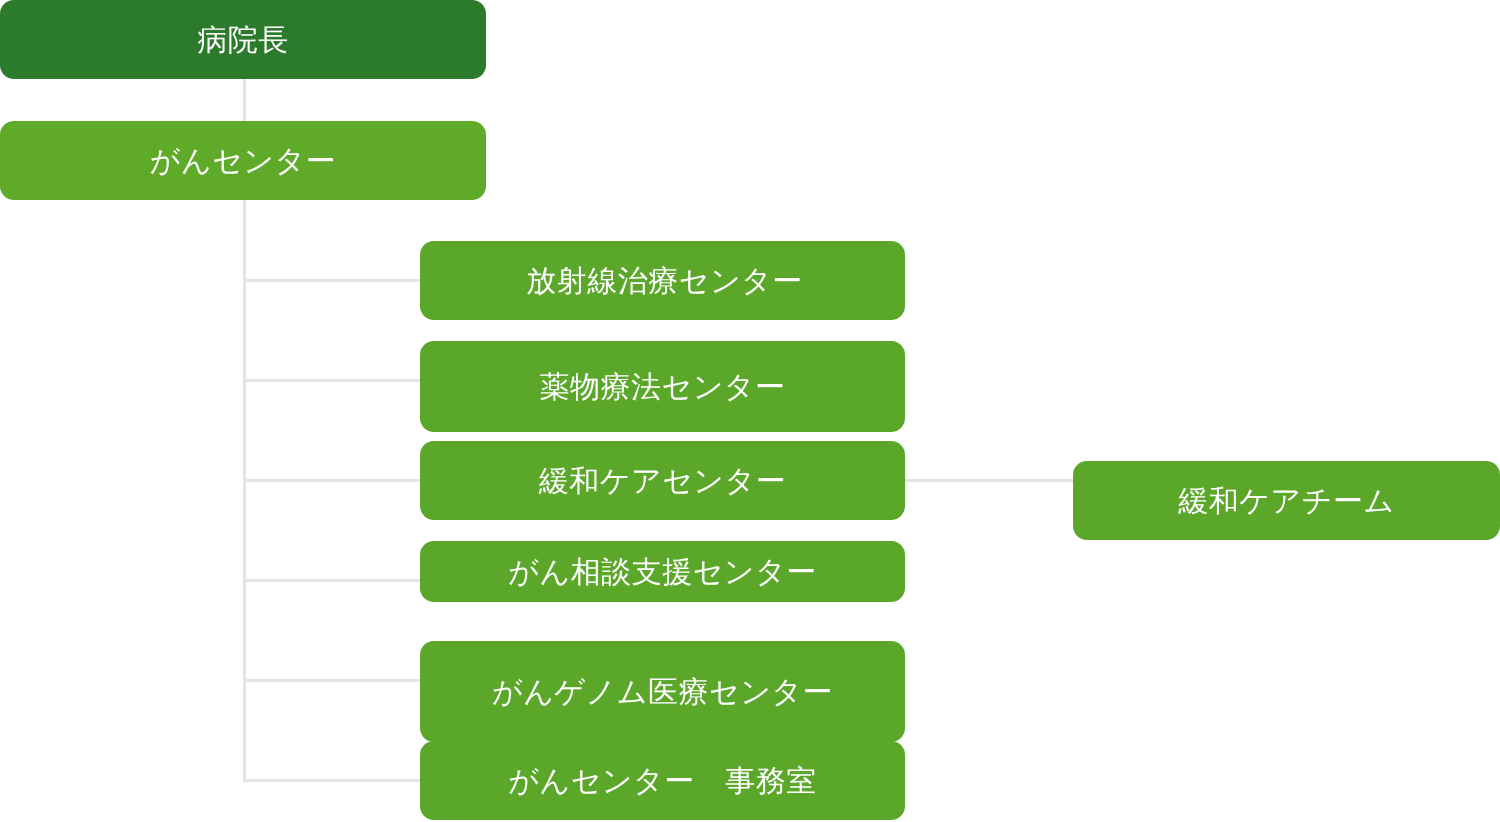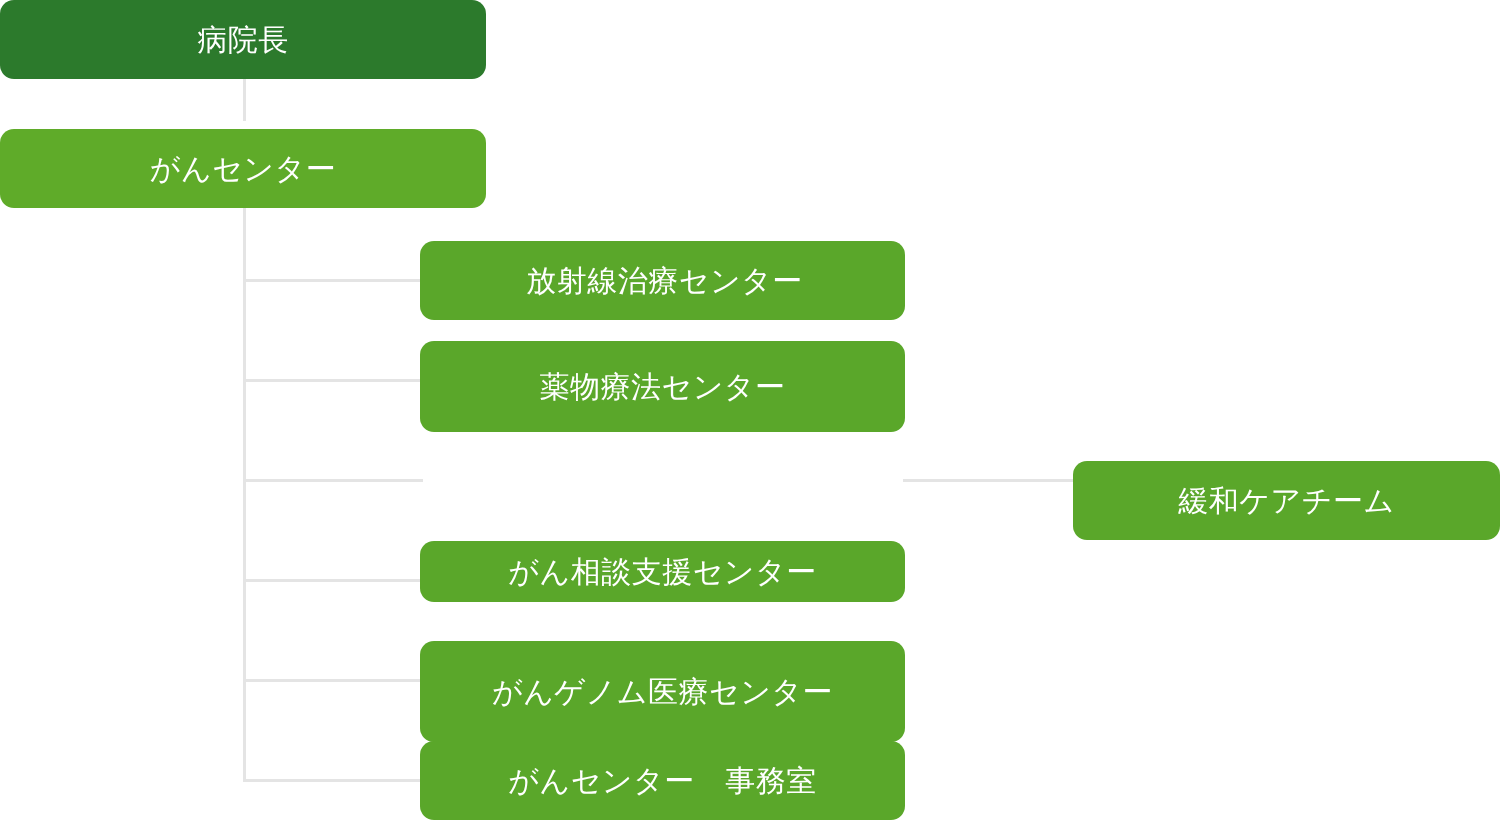--- a/index.html
+++ b/index.html
@@ -41,21 +41,21 @@
     font-size: 30px;
     line-height: 1.1;
     letter-spacing: 0.5px;
     font-weight: 400;
     text-align: center;
     white-space: nowrap;
     padding: 0 10px;
     user-select: none;
   }
   .node.root      { background: #2c7a2c; }
-  .node.level1    { background: #5fab29; margin-top: 8px; }
+  .node.level1    { background: #5fab29; }
   .node.level2    { background: #5aa72a; }
   .node.level3    { background: #5aa72a; }
 
   .node-label {
     display: block;
   }
 </style>
 </head>
 <body>
 
@@ -83,20 +83,23 @@
   </div>
 
   <div class="node level2" style="left:420px; top:241px; width:485px; height:79px;padding-left:14px;">
     <span class="node-label">放射線治療センター</span>
   </div>
 
   <div class="node level2" style="left:420px; top:341px; width:485px; height:91px;">
     <span class="node-label">薬物療法センター</span>
   </div>
 
+  <div class="node level2" style="left:420px; top:441px; width:485px; height:79px;">
+    <span class="node-label">緩和ケアセンター</span>
+  </div>
 
   <div class="node level2" style="left:420px; top:541px; width:485px; height:61px;">
     <span class="node-label">がん相談支援センター</span>
   </div>
 
   <div class="node level2" style="left:420px; top:641px; width:485px; height:101px;">
     <span class="node-label">がんゲノム医療センター</span>
   </div>
 
   <div class="node level2" style="left:420px; top:741px; width:485px; height:79px;">

